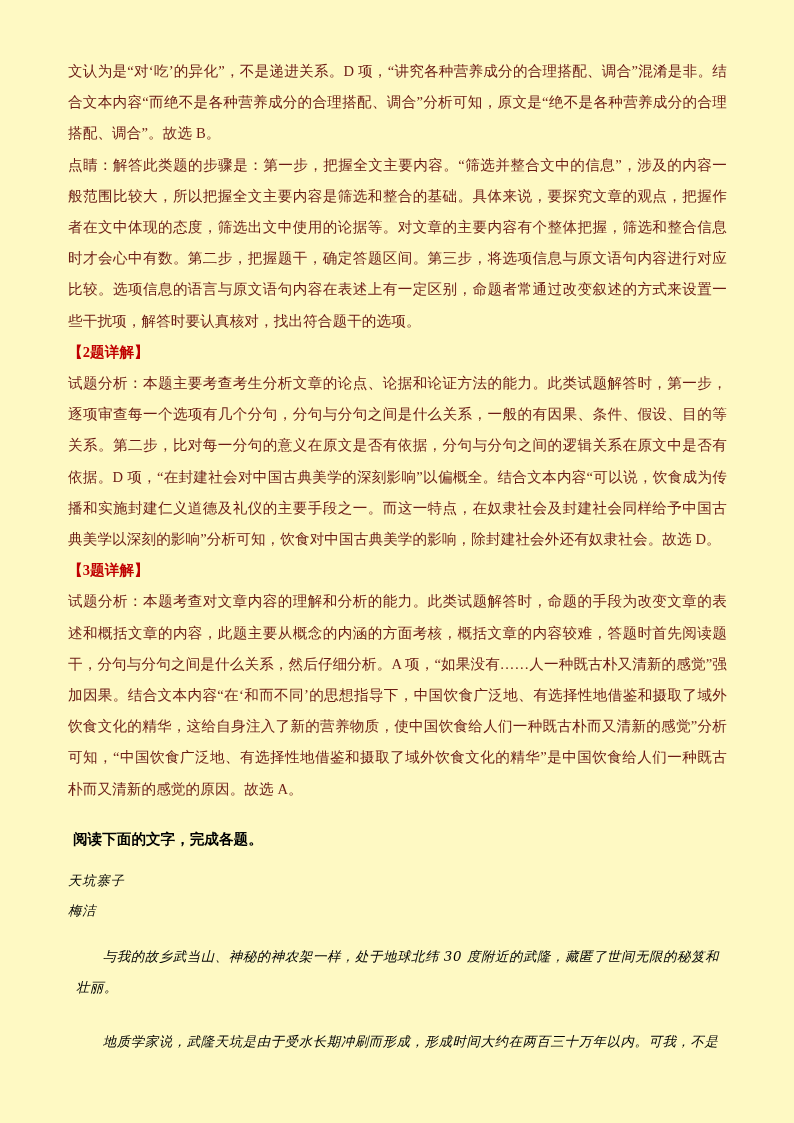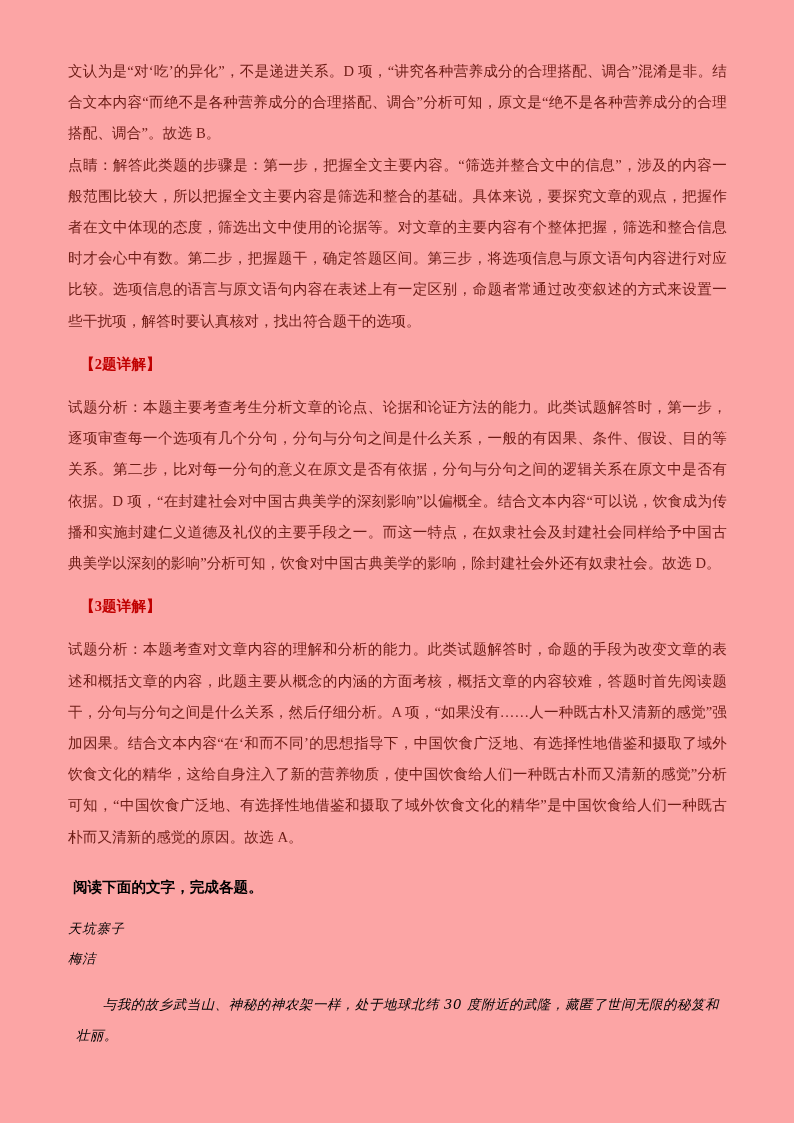--- a/index.html
+++ b/index.html
@@ -11,21 +11,21 @@
   body {
     width: 794px;
     height: 1123px;
     font-family: "Liberation Serif", "DejaVu Serif", serif;
     overflow: hidden;
   }
   .page {
     position: relative;
     width: 794px;
     height: 1123px;
-    background: #fca5a5;
+    background: #fef9c3;
     box-sizing: border-box;
     padding: 56px 67px 0 68px;
   }
   .doc-body {
     width: 659px;
   }
 
   
   .ana-p {
     color: #6b1b14;
@@ -36,21 +36,21 @@
     margin: 0;
     letter-spacing: 0.1px;
     font-family: "Liberation Serif", "DejaVu Serif", serif;
   }
 
   .ana-head {
     color: #c00000;
     font-weight: bold;
     font-size: 14.6px;
     line-height: 31.2px;
-    margin: 12px;
+    margin: 0;
     letter-spacing: 0.1px;
   }
 
   
   .sec-head {
     color: #000000;
     font-weight: bold;
     font-size: 16.4px;
     line-height: 33px;
     margin: 0;
@@ -121,15 +121,16 @@
     <p class="kai-title">天坑寨子</p>
 
     <p class="kai-title">梅洁</p>
 
     <div class="gap-sm"></div>
 
     <p class="kai-p">与我的故乡武当山、神秘的神农架一样，处于地球北纬 30 度附近的武隆，藏匿了世间无限的秘笈和壮丽。</p>
 
     <div class="gap-sm"></div>
 
+    <p class="kai-p">地质学家说，武隆天坑是由于受水长期冲刷而形成，形成时间大约在两百三十万年以内。可我，不是</p>
 
   </div>
 </div>
 
 </body></html>

